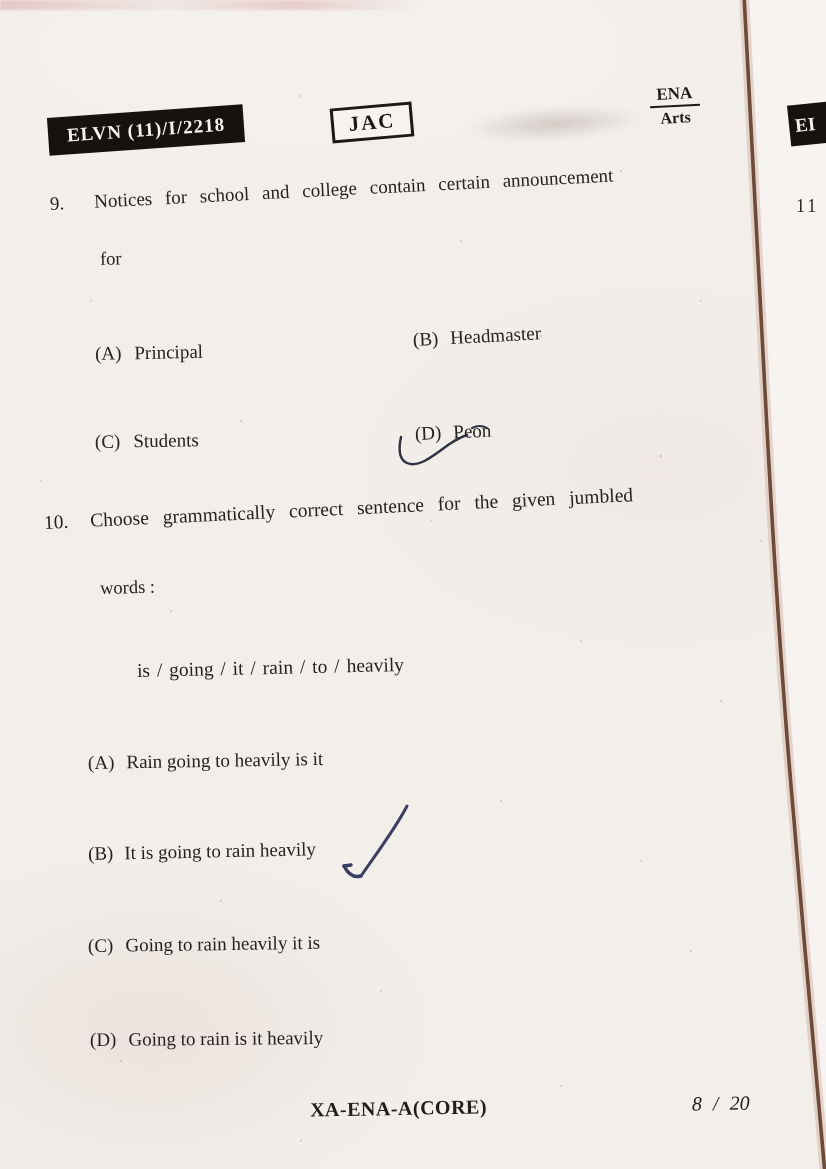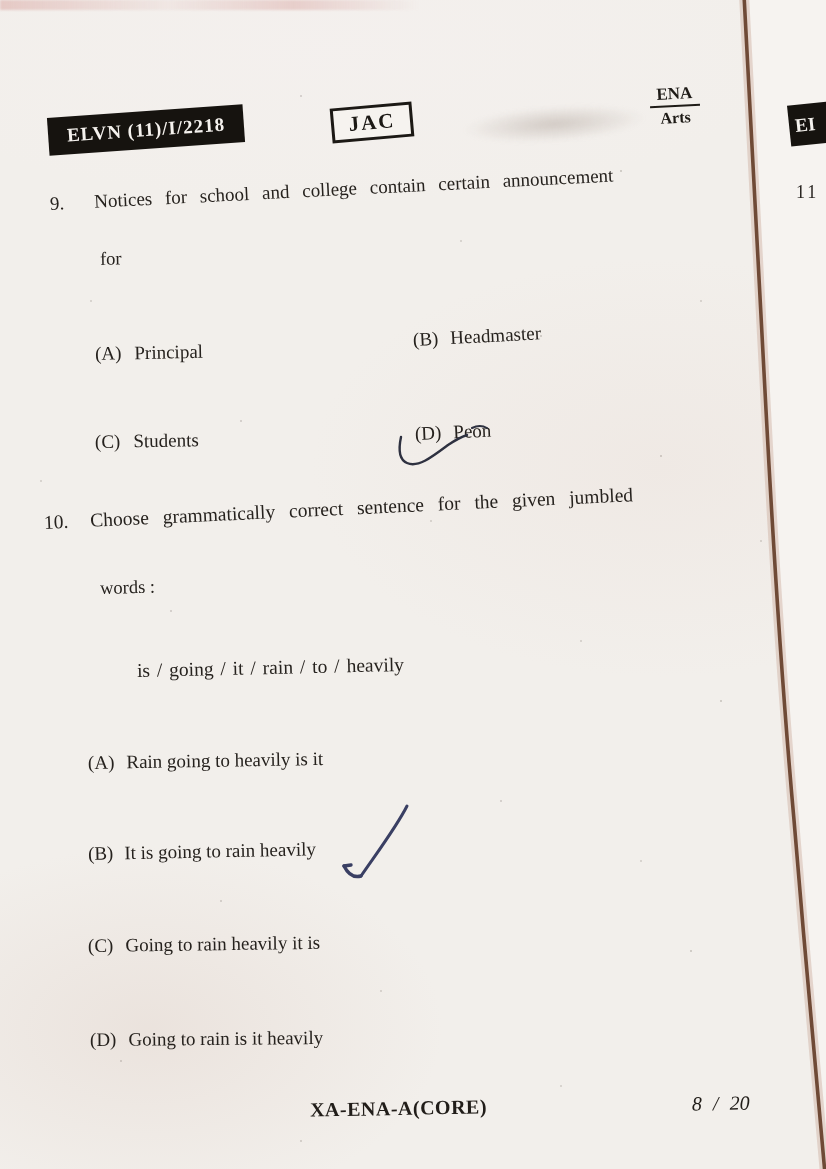--- a/index.html
+++ b/index.html
@@ -79,21 +79,21 @@
   .set-code{position:absolute;left:310px;top:1097px;font-size:20px;font-weight:bold;
     letter-spacing:.5px;transform:rotate(-1deg);color:#211d19;}
   .page-num{position:absolute;left:692px;top:1092px;font-size:20px;font-style:italic;
     word-spacing:6px;transform:rotate(-1deg);color:#211d19;}
 
   
   .edge-svg{position:absolute;left:0;top:0;width:826px;height:1169px;pointer-events:none;}
   .adj-stamp{position:absolute;left:789px;top:103px;width:46px;height:41px;background:#16130f;
     color:#f5f2ee;font-weight:bold;font-size:19px;display:flex;align-items:center;
     padding-left:6px;transform:rotate(-6deg);}
-  .adj-num{position:absolute;left:796px;top:182px;font-size:18px;letter-spacing:3px;color:#2a2622;}
+  .adj-num{position:absolute;left:796px;top:196px;font-size:18px;letter-spacing:3px;color:#2a2622;}
 </style>
 </head>
 <body>
 
 <div id="page">
 
   <div class="speckles"></div>
   <div class="top-red-streak"></div>
   <div class="eraser-smudge"></div>
 

